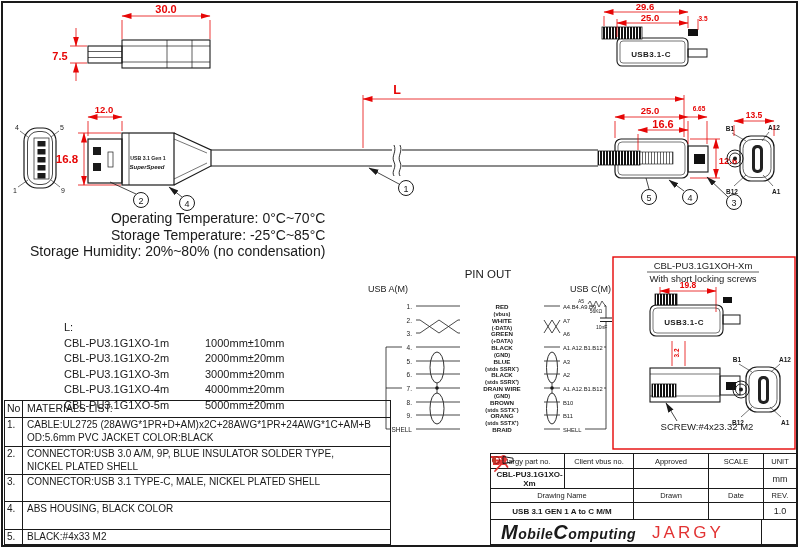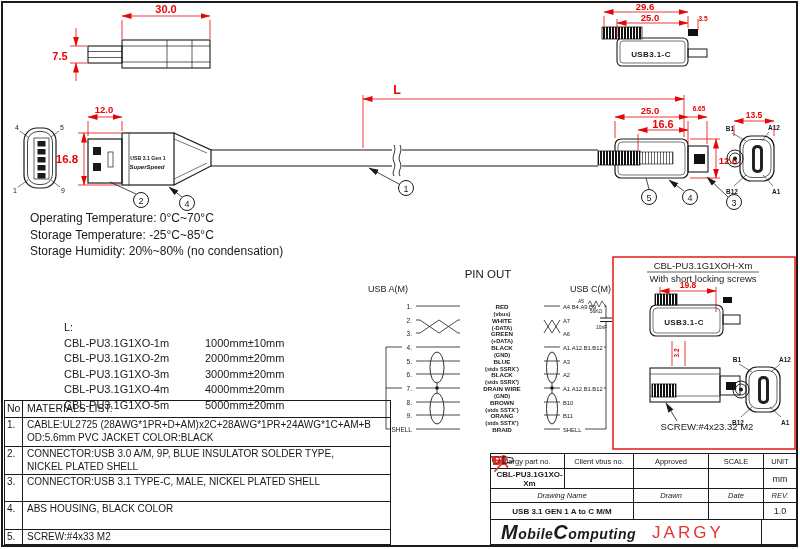--- a/index.html
+++ b/index.html
@@ -3,21 +3,21 @@
 <meta charset="utf-8">
 <style>
   html,body{margin:0;padding:0;background:#fff;}
   .sheet{position:relative;width:800px;height:549px;background:#fff;overflow:hidden;
          font-family:"Liberation Sans",sans-serif;color:#1a1a1a;}
   .sheet svg{position:absolute;left:0;top:0;}
   svg text{font-family:"Liberation Sans",sans-serif;fill:#1a1a1a;}
   svg .dt{fill:#e60606;font-weight:700;}
   svg .ln{stroke:#1a1a1a;fill:none;}
   svg .rd{stroke:#e60606;fill:none;}
-  .notes{position:absolute;left:30px;top:210px;font-size:12px;line-height:16.5px;}
+  .notes{position:absolute;left:30px;top:210px;font-size:14px;line-height:16.5px;text-align:right;}
   .llist{position:absolute;left:64px;top:320px;font-size:11px;line-height:15.5px;}
   .lrow{display:flex;}
   .lpart{width:141px;}
   .materials{position:absolute;left:4px;top:400px;width:387px;height:145px;
              border:1.5px solid #1a1a1a;box-sizing:border-box;font-size:10px;}
   .mrow{display:flex;box-sizing:border-box;}
   .mrow + .mrow{border-top:1px solid #1a1a1a;}
   .mno{width:18px;border-right:1px solid #1a1a1a;box-sizing:border-box;
        padding:1px 1px 0 2px;flex:none;}
   .mtext{flex:1;padding:1px 3px 0 4px;white-space:pre-line;line-height:12.5px;}
@@ -446,40 +446,40 @@
   <div class="mrow" style="height:27px;">
     <div class="mno">3.</div>
     <div class="mtext">CONNECTOR:USB 3.1 TYPE-C, MALE, NICKEL PLATED SHELL</div>
   </div>
   <div class="mrow" style="height:28px;">
     <div class="mno">4.</div>
     <div class="mtext">ABS HOUSING, BLACK COLOR</div>
   </div>
   <div class="mrow" style="height:17px;">
     <div class="mno">5.</div>
-    <div class="mtext">SCREW:#4x33 M2</div>
+    <div class="mtext">BLACK:#4x33 M2</div>
   </div>
 </div>
 
 <div class="tblock">
   <div class="trow" style="height:14px;">
     <div class="tc" style="width:73px;">Jargy part no.</div>
     <div class="tc" style="width:69px;">Client vbus no.</div>
     <div class="tc" style="width:75px;">Approved</div>
     <div class="tc" style="width:55px;">SCALE</div>
     <div class="tc" style="flex:1;">UNIT</div>
   </div>
   <div class="trow" style="height:20px;">
     <div class="tc tpart" style="width:73px;">CBL-PU3.1G1XO-Xm</div>
     <div class="tc" style="width:69px;"></div>
     <div class="tc" style="width:75px;"></div>
     <div class="tc" style="width:55px;"></div>
     <div class="tc tval" style="flex:1;">mm</div>
   </div>
-  <div class="trow" style="height:14px;font-style:italic;">
+  <div class="trow" style="height:14px;">
     <div class="tc" style="width:142px;">Drawing Name</div>
     <div class="tc" style="width:75px;">Drawn</div>
     <div class="tc" style="width:55px;">Date</div>
     <div class="tc" style="flex:1;">REV.</div>
   </div>
   <div class="trow" style="height:17px;">
     <div class="tc tpart" style="width:142px;justify-content:center;padding-left:0;">USB 3.1 GEN 1 A to C M/M</div>
     <div class="tc" style="width:75px;"></div>
     <div class="tc" style="width:55px;"></div>
     <div class="tc tval" style="flex:1;">1.0</div>

